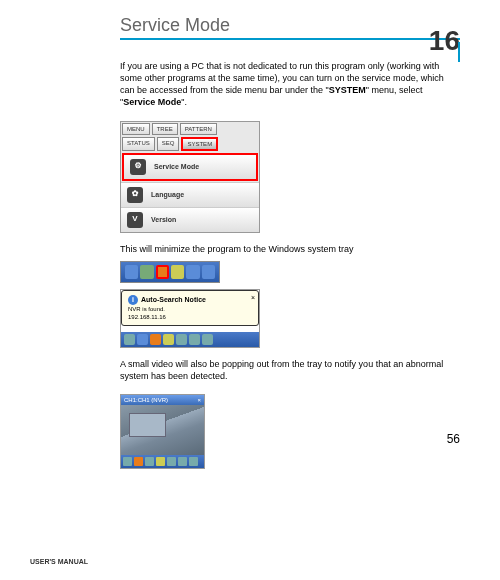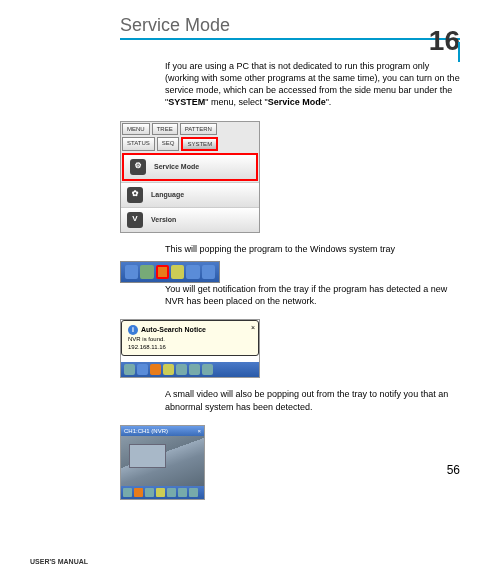--- a/index.html
+++ b/index.html
@@ -42,21 +42,21 @@
     right: 40px;
     top: 42px;
     width: 2px;
     height: 20px;
     background: #0099cc;
   }
   .content {
     margin-top: 45px;
     line-height: 1.35;
   }
-  .para { margin-bottom: 6px; margin-left: 45px; }
+  .para { margin-bottom: 6px; }
   .bold { font-weight: bold; }
   .img-box {
     margin: 6px 0 10px 0;
     border: 1px solid #999;
     display: inline-block;
   }
   
   .menu-ss {
     width: 140px;
     background: #e8e8e8;
@@ -224,33 +224,32 @@
       <div class="menu-item">
         <div class="menu-icon">✿</div>
         <span>Language</span>
       </div>
       <div class="menu-item">
         <div class="menu-icon">V</div>
         <span>Version</span>
       </div>
     </div>
 
-    <p class="para">This will popping the program to the Windows system tray</p>
+    <p class="para">This will minimize the program to the Windows system tray</p>
 
     
     <div class="tray">
       <div class="ti b"></div>
       <div class="ti g"></div>
       <div class="ti o"></div>
       <div class="ti y"></div>
       <div class="ti b"></div>
       <div class="ti b"></div>
     </div>
 
-    <p class="para">You will get notification from the tray if the program has detected a new NVR has been placed on the network.</p>
 
     
     <div class="img-box tooltip-ss">
       <div class="balloon">
         <div class="bx">×</div>
         <div class="bt">
             <span class="binfo">i</span>
             <span>Auto-Search Notice</span>
           </div>
         <div>NVR is found.</div>

